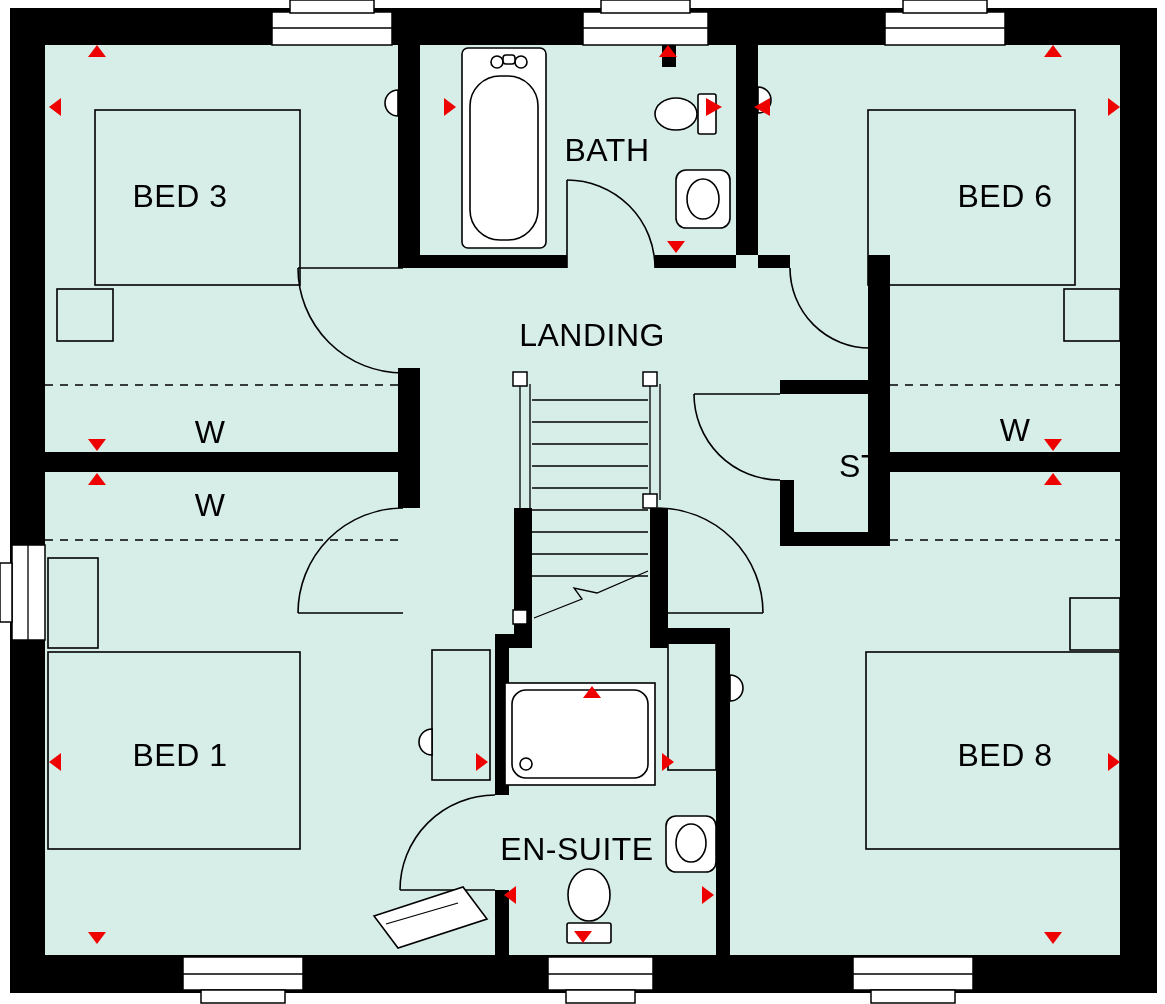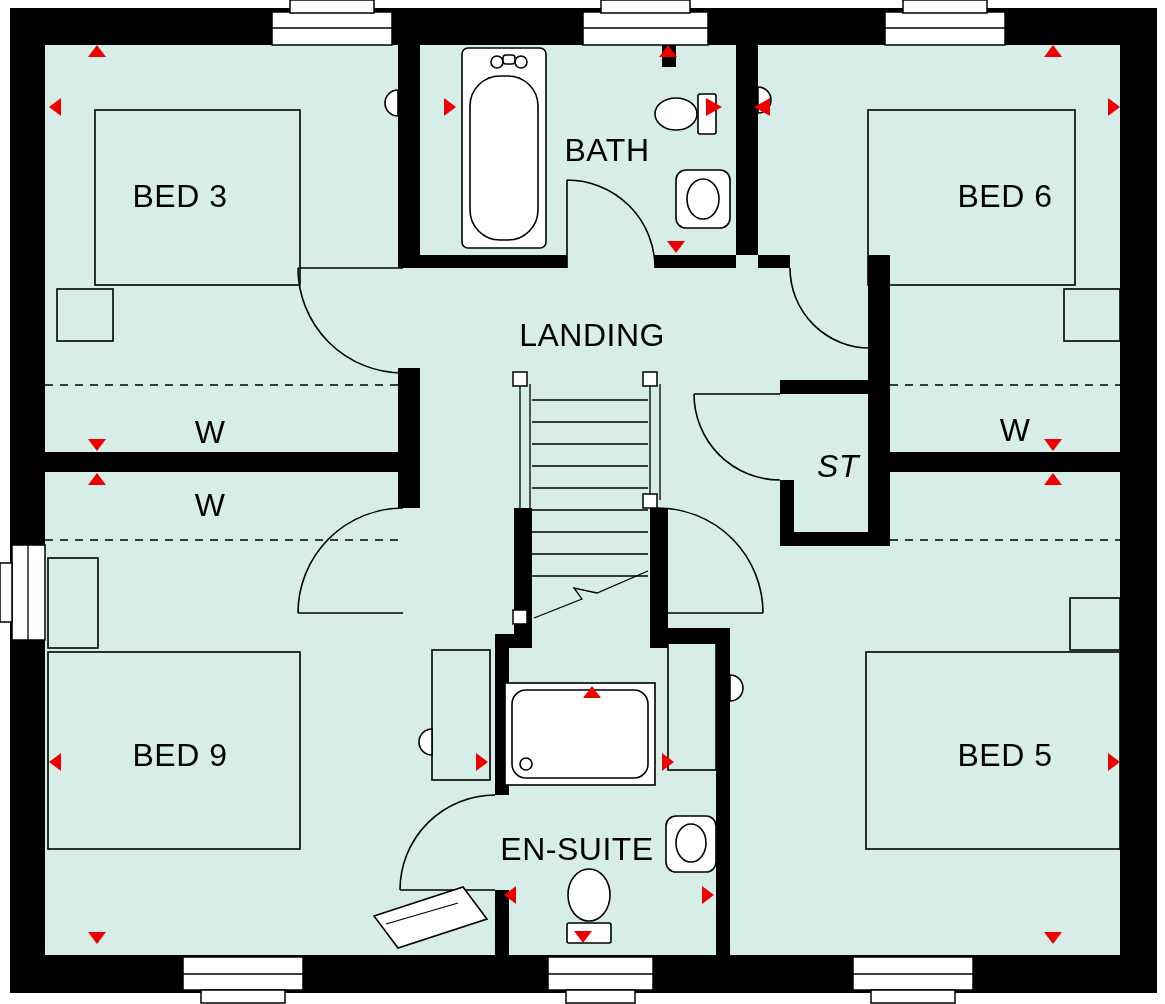--- a/index.html
+++ b/index.html
@@ -21,21 +21,21 @@
   .post{fill:#ffffff;stroke:var(--line);stroke-width:1.5;}
   .room-label{position:absolute;transform:translate(-50%,-50%);font-size:32px;
               letter-spacing:0.5px;color:#000;white-space:nowrap;}
   #lbl-bed3{left:180px;top:196px;}
   #lbl-bath{left:607px;top:150px;}
   #lbl-bed4{left:1005px;top:196px;}
   #lbl-landing{left:592px;top:335px;}
   #lbl-w-left-upper{left:210px;top:432px;}
   #lbl-w-left-lower{left:210px;top:505px;}
   #lbl-w-right{left:1015px;top:430px;}
-  #lbl-st{left:838px;top:466px;font-style:italic;}
+  #lbl-st{left:860px;top:466px;}
   #lbl-bed1{left:180px;top:755px;}
   #lbl-ensuite{left:577px;top:849px;}
   #lbl-bed2{left:1005px;top:755px;}
 </style>
 </head>
 <body>
 
 <div id="plan">
   <svg width="1165" height="1004" viewBox="0 0 1165 1004">
 
@@ -233,16 +233,16 @@
   </svg>
 
   <div class="room-label" id="lbl-bed3">BED 3</div>
   <div class="room-label" id="lbl-bath">BATH</div>
   <div class="room-label" id="lbl-bed4">BED 6</div>
   <div class="room-label" id="lbl-landing">LANDING</div>
   <div class="room-label" id="lbl-w-left-upper">W</div>
   <div class="room-label" id="lbl-w-left-lower">W</div>
   <div class="room-label" id="lbl-w-right">W</div>
   <div class="room-label" id="lbl-st">ST</div>
-  <div class="room-label" id="lbl-bed1">BED 9</div>
+  <div class="room-label" id="lbl-bed1">BED 1</div>
   <div class="room-label" id="lbl-ensuite">EN-SUITE</div>
-  <div class="room-label" id="lbl-bed2">BED 5</div>
+  <div class="room-label" id="lbl-bed2">BED 8</div>
 </div>
 
 </body></html>

